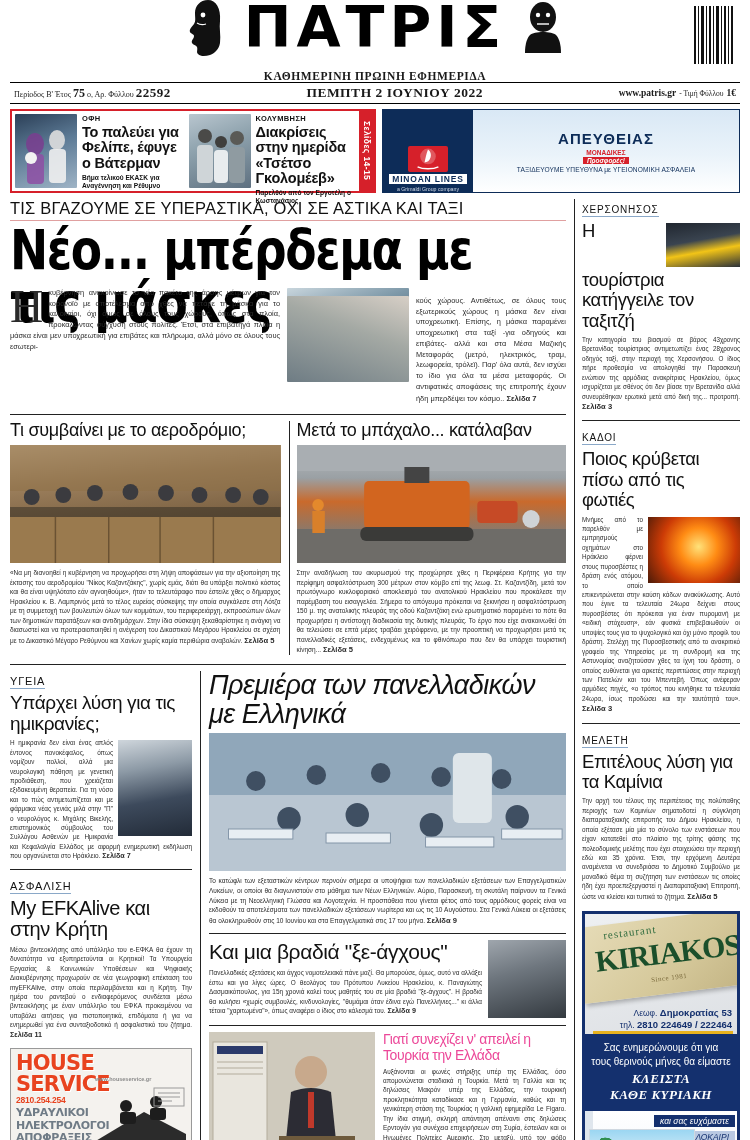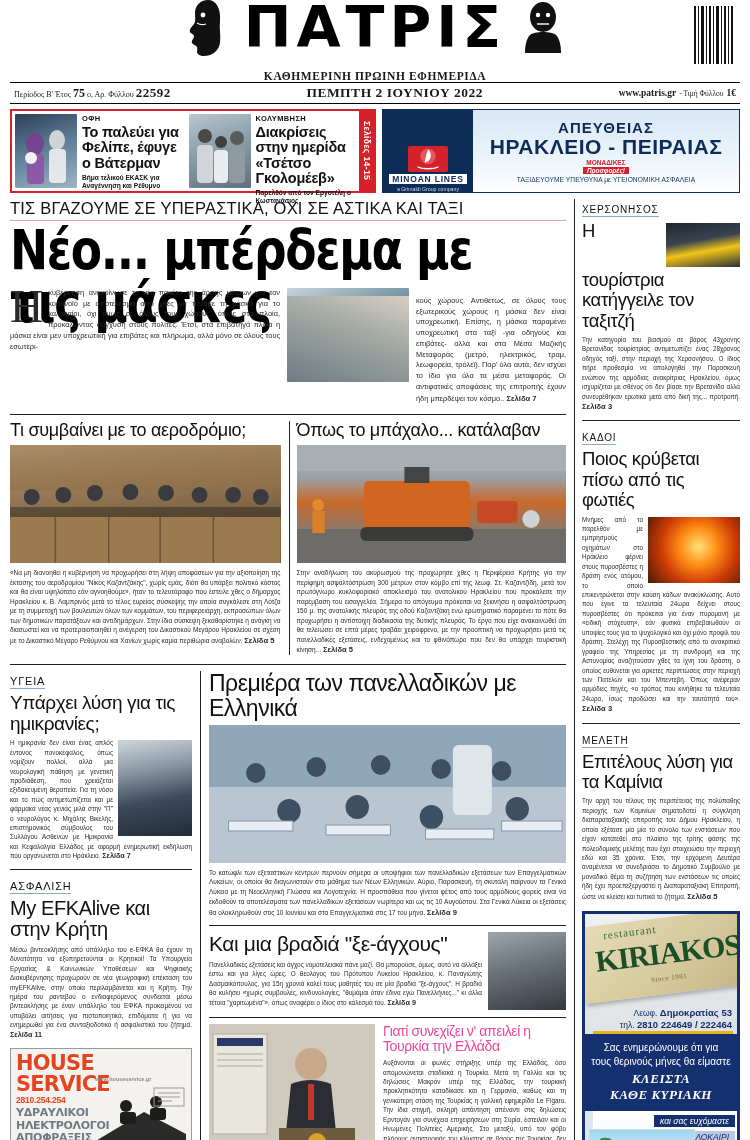--- a/index.html
+++ b/index.html
@@ -116,21 +116,21 @@
   .kicker { font-size:11px; letter-spacing:0.8px; color:#111; border-bottom:1.2px solid #8aa8c8; padding-bottom:1px; display:inline-block; }
   .sub-head { font-size:19px; line-height:1.08; margin-top:4px; color:#111; letter-spacing:-0.4px;}
   .sub-head.en { font-size:20px; }
   .blurb { font-size:6.4px; line-height:1.47; text-align:justify; margin-top:4px; color:#2a2a2a;}
   .blurb .pageref { font-size:7.2px; }
   .portrait { float:right; width:74px; height:96px; margin:2px 0 2px 5px;
     background:linear-gradient(170deg,#cfd6dc 0%,#8d9aa6 30%,#3d4a5c 62%,#222b38 100%); }
 
   .divline { border-top:1px solid #222; margin-top:7px; padding-top:6px; }
 
-  .wide-head { font-size:23px; color:#111; letter-spacing:-0.5px; line-height:1.05;}
+  .wide-head { font-size:27px; color:#111; letter-spacing:-0.5px; line-height:1.05;font-style:italic;}
   .wide-photo { width:100%; height:138px; margin-top:5px;
     background:linear-gradient(170deg,#b8c8d6 0%,#7d95aa 25%,#58718a 55%,#3b4d61 100%); }
   .wide-body { font-size:6.5px; line-height:1.5; text-align:justify; margin-top:5px; color:#2a2a2a;}
 
   .night-row { display:flex; gap:6px; margin-top:0; }
   .night-txt { flex:1; }
   .night-head { font-size:21px; color:#111; letter-spacing:-0.4px; }
   .night-photo { width:78px; height:78px; flex:0 0 78px;
     background:linear-gradient(165deg,#9fa6ad 0%,#6e767e 40%,#33393f 100%); }
 
@@ -287,21 +287,20 @@
             <path d="M20 4c3 2 4 6 3 9-1 4-4 6-7 6 1-4 2-10 4-15z" fill="#fff"></path>
             <path d="M8 24c6 3 18 3 24 0" stroke="#fff" stroke-width="1.6" fill="none"></path>
           </svg>
         </div>
         <div class="minoan-name">MINOAN LINES</div>
         <div class="minoan-tag">a Grimaldi Group company</div>
         <div class="minoan-url">www.minoan.gr</div>
       </div>
       <div class="minoan-right">
         <div class="mn-l1">ΑΠΕΥΘΕΙΑΣ</div>
-        <div class="mn-l2">ΗΡΑΚΛΕΙΟ - ΠΕΙΡΑΙΑΣ</div>
         <div class="mn-badge">
           <span>ΜΟΝΑΔΙΚΕΣ</span>
           <i>Προσφορές!</i>
         </div>
         <div class="mn-l3">ΤΑΞΙΔΕΥΟΥΜΕ ΥΠΕΥΘΥΝΑ με ΥΓΕΙΟΝΟΜΙΚΗ ΑΣΦΑΛΕΙΑ</div>
       </div>
     </div>
   </div>
 
   <div class="body-grid">
@@ -353,21 +352,21 @@
               </g>
             </svg>
           </div>
           <div class="art-body">
             <span>«Να μη διανοηθεί η κυβέρνηση να προχωρήσει στη λήψη αποφάσεων για την αξιοποίηση της έκτασης του αεροδρομίου "Νίκος Καζαντζάκης", χωρίς εμάς, διότι θα υπάρξει πολιτικό κόστος και θα είναι υψηλότατο εάν αγνοηθούμε», ήταν το τελευτάραφο που έστειλε χθες ο δήμαρχος Ηρακλείου κ. Β. Λαμπρινός μετά το τέλος ευρείας σύσκεψης την οποία συγκάλεσε στη Λότζα με τη συμμετοχή των βουλευτών όλων των κομμάτων, του περιφερειάρχη, εκπροσώπων όλων των δημοτικών παρατάξεων και αντιδημάρχων. Στην ίδια σύσκεψη ξεκαθαρίστηκε η ανάγκη να διασωστεί και να προτεραιοποιηθεί η ανέγερση του Δικαστικού Μεγάρου Ηρακλείου σε σχέση με το Δικαστικό Μέγαρο Ρεθύμνου και Χανίων χωρίς καμία περιθώρια αναβολών.</span>
             <span class="pageref">Σελίδα 5</span>
           </div>
         </div>
 
         <div class="art sep">
-          <div class="art-head">Όπως το μπάχαλο... κατάλαβαν</div>
+          <div class="art-head">Μετά το μπάχαλο... κατάλαβαν</div>
           <div class="art-photo ph-road">
             <svg width="100%" height="118" viewBox="0 0 281 118" preserveAspectRatio="none">
               <rect x="0" y="0" width="281" height="26" fill="#a9aeb2"></rect>
               <rect x="0" y="84" width="281" height="34" fill="#6e6c68"></rect>
               <rect x="70" y="36" width="110" height="48" rx="5" fill="#d2651f"></rect>
               <rect x="112" y="22" width="26" height="16" fill="#444"></rect>
               <rect x="66" y="82" width="118" height="14" rx="6" fill="#3a3a38"></rect>
               <rect x="188" y="56" width="42" height="22" rx="4" fill="#c64a26"></rect>
               <circle cx="244" cy="74" r="9" fill="#cfd3d6"></circle>
               <circle cx="22" cy="60" r="6" fill="#e4892c"></circle>

